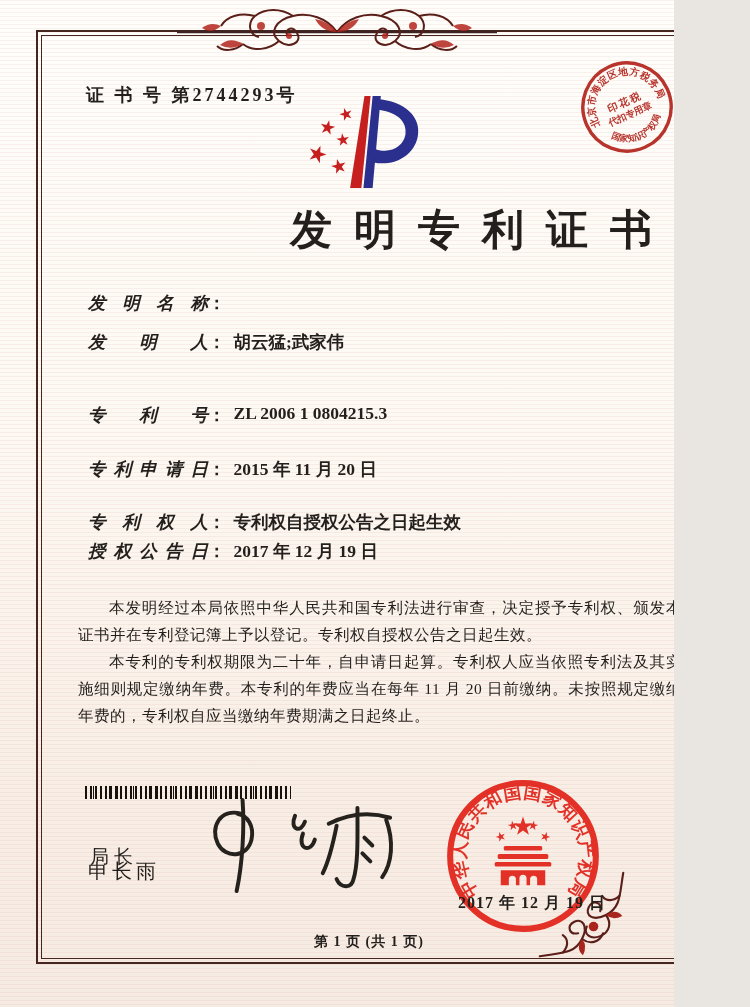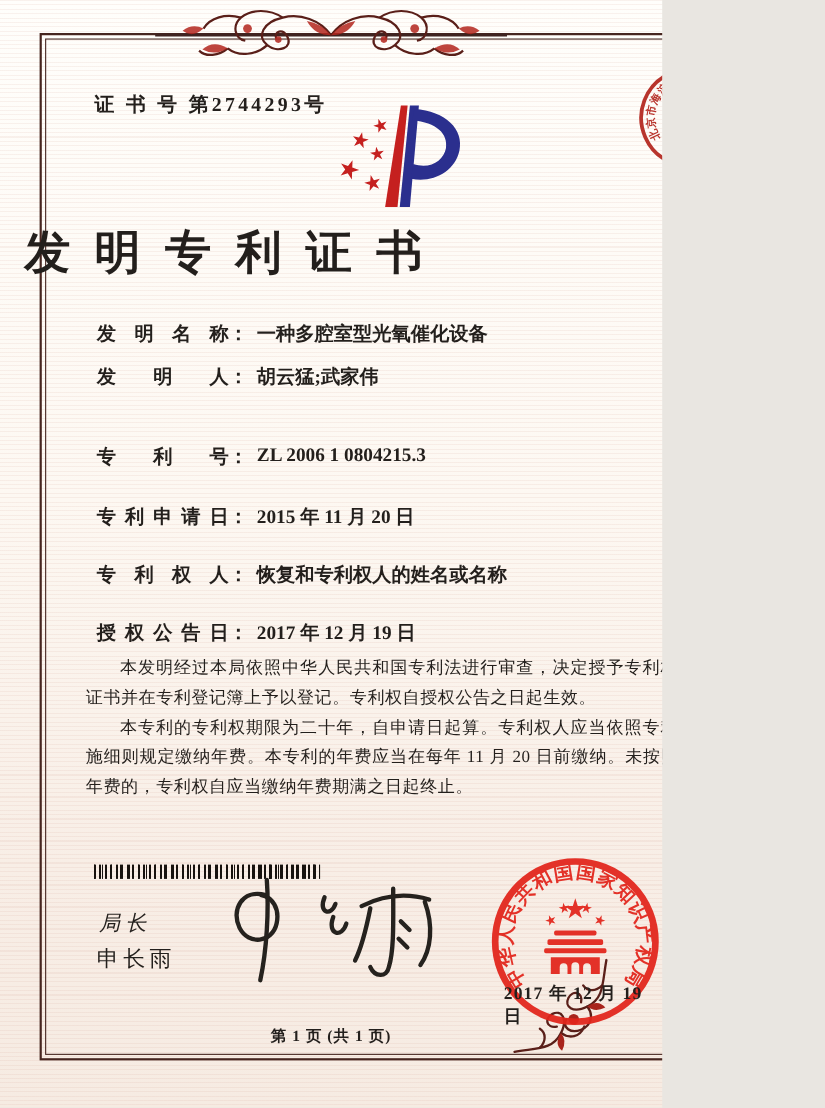--- a/index.html
+++ b/index.html
@@ -1,54 +1,54 @@
 <!DOCTYPE html>
 <html><head>
 <meta charset="utf-8">
 <style>
   html,body{margin:0;padding:0;background:#e9e6e1;}
   .page{
-    position:relative; width:602px; height:1007px; overflow:hidden;
+    position:relative; width:674px; height:1007px; overflow:hidden;
     font-family:"Liberation Serif","DejaVu Serif",serif;
     color:#231f1c;
     background:
       repeating-linear-gradient(180deg, rgba(209,156,142,0.13) 0px, rgba(209,156,142,0.13) 1px, rgba(255,255,255,0) 1px, rgba(255,255,255,0) 4px),
       linear-gradient(180deg,#fffefb 0%, #fdf8f2 45%, #f8eee6 78%, #f6ebe2 100%);
   }
   
   .frame-outer{position:absolute; left:36px; top:30px; width:674px; height:930px; border:2px solid #46251f;}
   .frame-inner{position:absolute; inset:3px; border:1px solid #46251f;}
   .ornament-top{position:absolute; left:50%; top:5px; transform:translateX(-50%); width:320px; height:54px;}
   .ornament-corner{position:absolute; right:44px; bottom:44px; width:96px; height:96px;}
   
   .cert-no{position:absolute; left:86px; top:83px; font-size:18px; font-weight:600; letter-spacing:3px;}
   .tax-stamp{position:absolute; left:578px; top:58px; width:98px; height:98px; opacity:.92;}
   .logo{position:absolute; left:303px; top:90px; width:128px; height:104px;}
-  .title{position:absolute; left:0; top:202px; width:100%; text-align:left;
+  .title{position:absolute; left:0; top:202px; width:100%; text-align:right;
          font-size:42px; font-weight:700; letter-spacing:22px; padding-left:22px; box-sizing:border-box;}
   
   .row{position:absolute; left:88px; display:flex; font-size:17.5px; font-weight:700; white-space:nowrap;}
-  .row .lab{display:inline-block; width:120px; text-align:justify; text-align-last:justify;}
+  .row .lab{display:inline-block; width:120px; text-align:justify; text-align-last:justify;font-style:italic;}
   .row .colon{margin-right:8px;}
-  .r0{top:291px}.r1{top:330px}.r2{top:403px}.r3{top:457px}.r4{top:510px}.r5{top:563px}
+  .r0{top:291px}.r1{top:330px}.r2{top:403px}.r3{top:457px}.r4{top:510px}.r5{top:539px}
   
   .body-text{position:absolute; left:78px; top:594px; width:604px; font-size:15.5px; line-height:27px; text-align:justify;}
   .body-text p{margin:0; text-indent:2em; letter-spacing:0.5px;}
   
   .barcode{position:absolute; left:85px; top:786px; width:206px; height:13px;
     background:
       repeating-linear-gradient(90deg,#17120e 0 2px, rgba(0,0,0,0) 2px 5px),
       repeating-linear-gradient(90deg,#17120e 0 1px, rgba(0,0,0,0) 1px 8px);
   }
-  .signer-title{position:absolute; left:90px; top:826px; font-size:19px; letter-spacing:5px; font-family:"Liberation Sans","DejaVu Sans",sans-serif;font-style:italic;}
+  .signer-title{position:absolute; left:90px; top:844px; font-size:19px; letter-spacing:5px; font-family:"Liberation Sans","DejaVu Sans",sans-serif;}
   .signer-name{position:absolute; left:88px; top:858px; font-size:20px; letter-spacing:4px; font-family:"Liberation Sans","DejaVu Sans",sans-serif;}
   .signature{position:absolute; left:196px; top:794px; width:208px; height:104px;}
   .seal{position:absolute; left:437px; top:770px; width:172px; height:172px; opacity:.94; z-index:4;}
   .seal-date{position:absolute; left:458px; top:893px; font-size:16px; font-weight:700; letter-spacing:1px; z-index:5;}
-  .footer{position:absolute; left:0; top:933px; width:100%; text-align:center; font-size:14px; font-weight:600; letter-spacing:1px;}
+  .footer{position:absolute; left:0; top:933px; width:100%; text-align:center; font-size:14px; font-weight:600; letter-spacing:1px;padding-left:32px;}
 </style>
 </head>
 <body>
 
 <div class="page">
 
   <div class="frame-outer">
     <div class="frame-inner"></div>
   </div>
 
@@ -121,41 +121,40 @@
       <use href="#star" transform="translate(14,62) scale(9) rotate(20)"></use>
       <use href="#star" transform="translate(35,74) scale(7.5) rotate(-14)"></use>
     </g>
   </svg>
 
   <div class="title">发明专利证书</div>
 
   <div class="row r0">
     <span class="lab">发明名称</span>
       <span class="colon">：</span>
-    <span class="val">一种多腔室型光氧催化设备</span>
   </div>
   <div class="row r1">
     <span class="lab">发明人</span>
       <span class="colon">：</span>
     <span class="val">胡云猛;武家伟</span>
   </div>
   <div class="row r2">
     <span class="lab">专利号</span>
       <span class="colon">：</span>
     <span class="val">ZL 2006 1 0804215.3</span>
   </div>
   <div class="row r3">
     <span class="lab">专利申请日</span>
       <span class="colon">：</span>
     <span class="val">2015 年 11 月 20 日</span>
   </div>
   <div class="row r4">
     <span class="lab">专利权人</span>
       <span class="colon">：</span>
-    <span class="val">恢复和专利权人的姓名或名称</span>
+    <span class="val">专利权自授权公告之日起生效</span>
   </div>
   <div class="row r5">
     <span class="lab">授权公告日</span>
       <span class="colon">：</span>
     <span class="val">2017 年 12 月 19 日</span>
   </div>
 
   <div class="body-text">
     <p>本发明经过本局依照中华人民共和国专利法进行审查，决定授予专利权、颁发本证书并在专利登记簿上予以登记。专利权自授权公告之日起生效。</p>
     <p>本专利的专利权期限为二十年，自申请日起算。专利权人应当依照专利法及其实施细则规定缴纳年费。本专利的年费应当在每年 11 月 20 日前缴纳。未按照规定缴纳年费的，专利权自应当缴纳年费期满之日起终止。</p>

